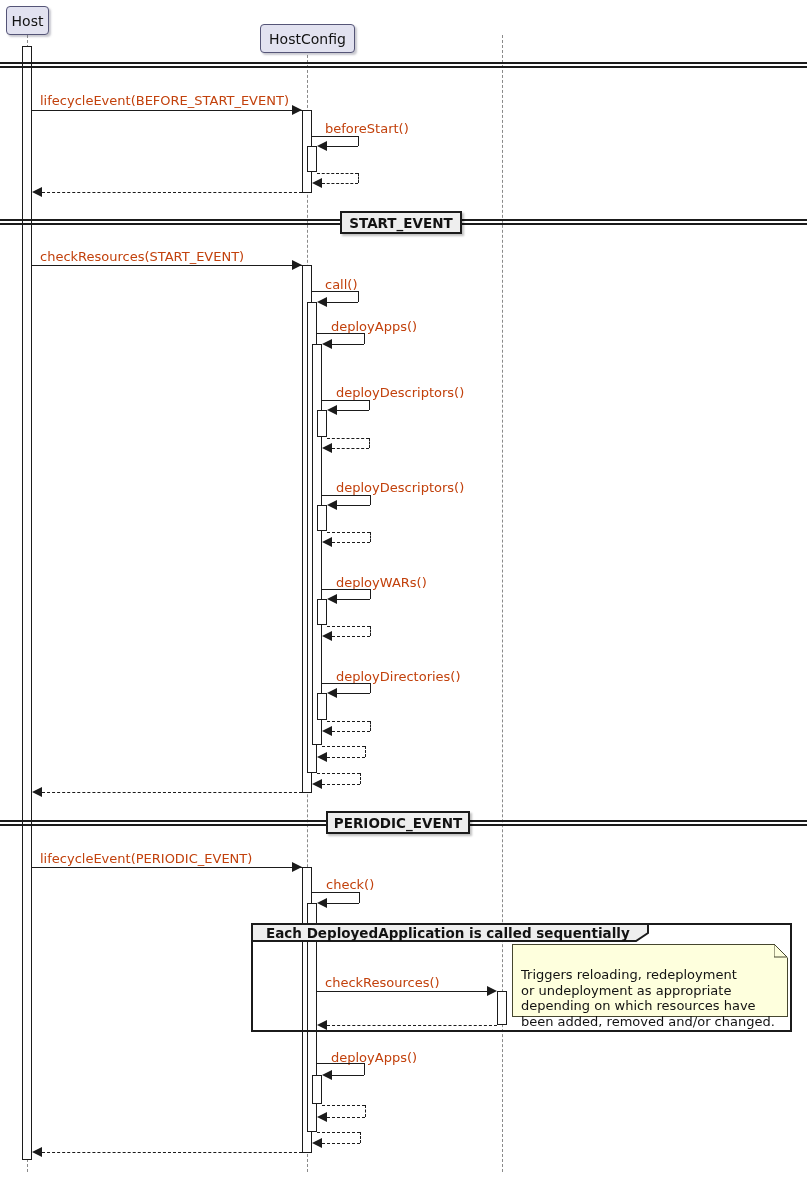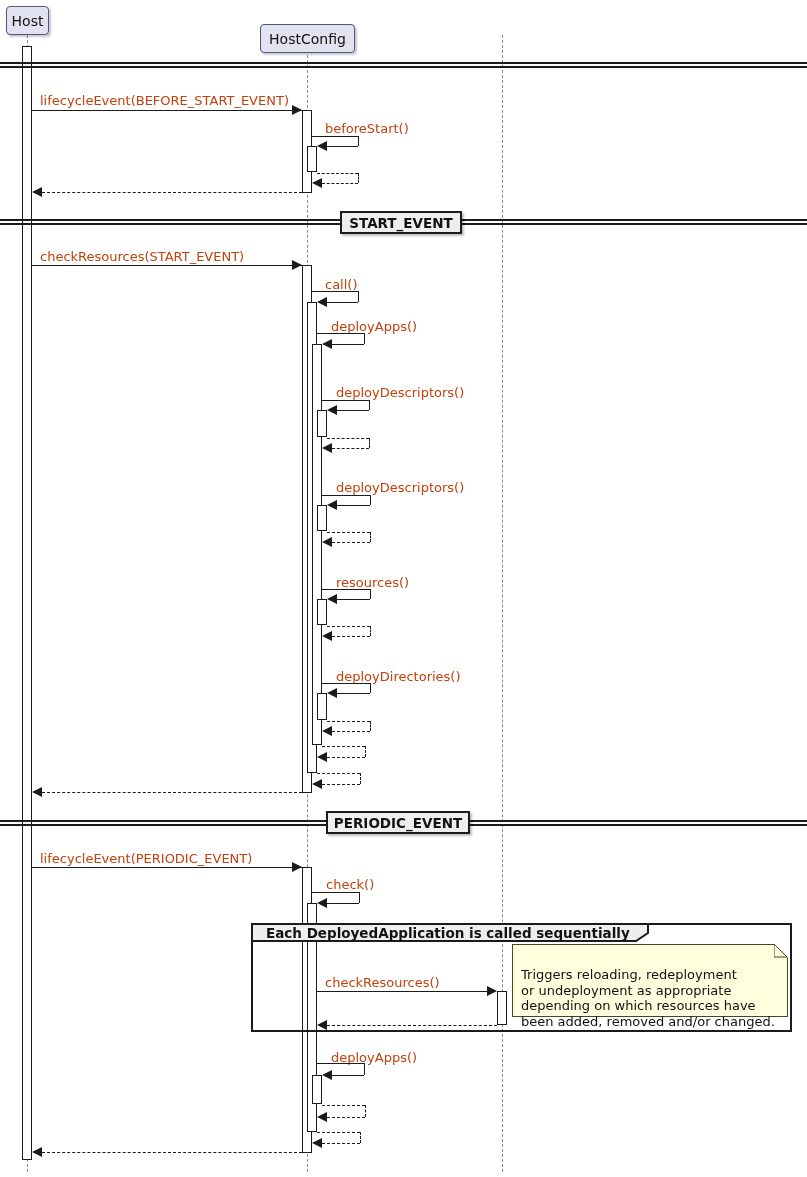--- a/index.html
+++ b/index.html
@@ -111,21 +111,21 @@
   <div class="hl" style="left:322px;top:495px;width:48px"></div>
   <div class="vl" style="left:370px;top:495px;height:10px"></div>
   <div class="hl" style="left:337px;top:505px;width:33px"></div>
   <div class="ahl" style="left:327px;top:500px"></div>
   <div class="bar" style="left:317px;top:505px;height:26px"></div>
   <div class="hd" style="left:327px;top:532px;width:43px"></div>
   <div class="vd" style="left:370px;top:532px;height:10px"></div>
   <div class="hd" style="left:332px;top:542px;width:38px"></div>
   <div class="ahl" style="left:322px;top:537px"></div>
 
-  <div class="lbl" style="left:336px;top:575px">resources()</div>
+  <div class="lbl" style="left:336px;top:575px">deployWARs()</div>
   <div class="hl" style="left:322px;top:589px;width:48px"></div>
   <div class="vl" style="left:370px;top:589px;height:10px"></div>
   <div class="hl" style="left:337px;top:599px;width:33px"></div>
   <div class="ahl" style="left:327px;top:594px"></div>
   <div class="bar" style="left:317px;top:599px;height:26px"></div>
   <div class="hd" style="left:327px;top:626px;width:43px"></div>
   <div class="vd" style="left:370px;top:626px;height:10px"></div>
   <div class="hd" style="left:332px;top:636px;width:38px"></div>
   <div class="ahl" style="left:322px;top:631px"></div>
 

